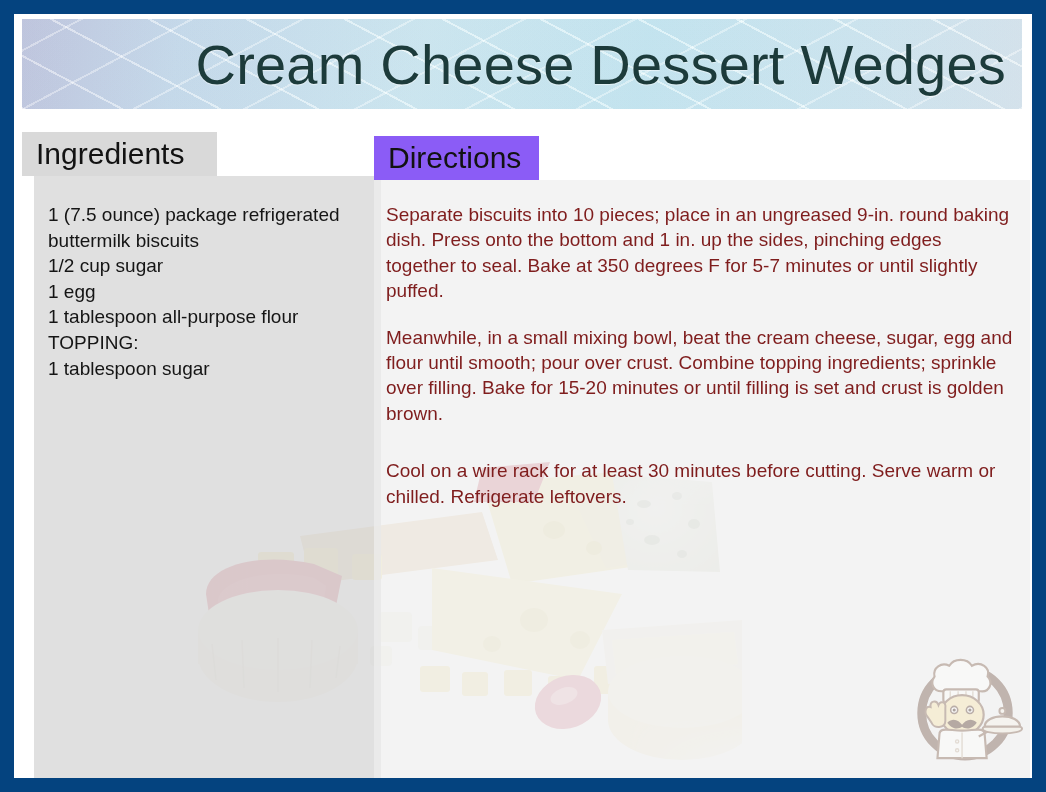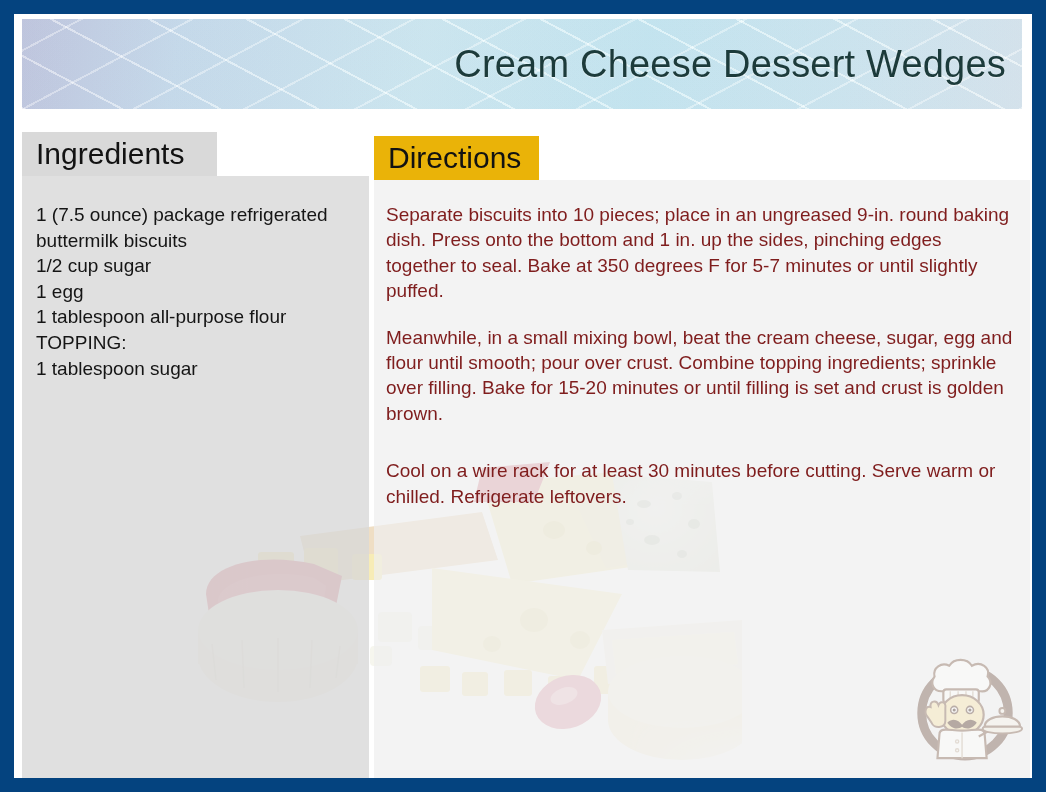--- a/index.html
+++ b/index.html
@@ -38,21 +38,21 @@
     width:1000px; height:90px;
     background:
       repeating-linear-gradient(28deg, rgba(255,255,255,.42) 0 2px, rgba(150,170,200,.10) 2px 46px),
       repeating-linear-gradient(-28deg, rgba(255,255,255,.40) 0 2px, rgba(150,170,200,.09) 2px 52px),
       linear-gradient(100deg,#c8cbe2 0%,#cfe3f1 16%,#d7f2f7 40%,#cdf0f7 62%,#d7f0f6 82%,#e2eef3 100%);
     overflow:hidden;
   }
   #banner-title {
     position:absolute; right:16px; top:50%;
     transform:translateY(-50%);
-    font-size:38px; font-weight:400;
+    font-size:56px; font-weight:400;
     color:#1c3b3b;
     letter-spacing:.2px;
     white-space:nowrap;
     text-shadow:0 1px 1px rgba(255,255,255,.55);
     margin-left:20px;
   }
 
   
   .panel { position:absolute; }
 
@@ -71,31 +71,32 @@
     width:100%;
   }
 
   
   #ingredients-panel { left:8px; top:118px; width:347px; height:646px; }
   #ingredients-panel .panel-tab { background:#d9d9d9; width:195px; }
   #ingredients-panel .panel-body {
     background:rgba(216,216,216,.80);
     height:602px;
     padding:26px 10px 0 14px;
+    margin-left:12px;
   }
   #ingredient-list { list-style:none; }
   #ingredient-list li {
     font-size:19px; color:#151515; line-height:25.6px;
     white-space:nowrap;
   }
   #ingredient-list li.wrap { white-space:normal; }
 
   
   #directions-panel { left:360px; top:122px; width:656px; height:642px; }
-  #directions-panel .panel-tab { background:#eab308; width:165px; }
+  #directions-panel .panel-tab { background:#8b5cf6; width:165px; }
   #directions-panel .panel-body {
     background:rgba(238,238,238,.72);
     height:598px;
     padding:22px 16px 0 12px;
   }
   .direction-para {
     font-size:19px; color:#7f1d1d; line-height:25.4px;
     margin-bottom:21px;
   }
   .direction-para:last-child { margin-bottom:0;margin-top:32px; }

